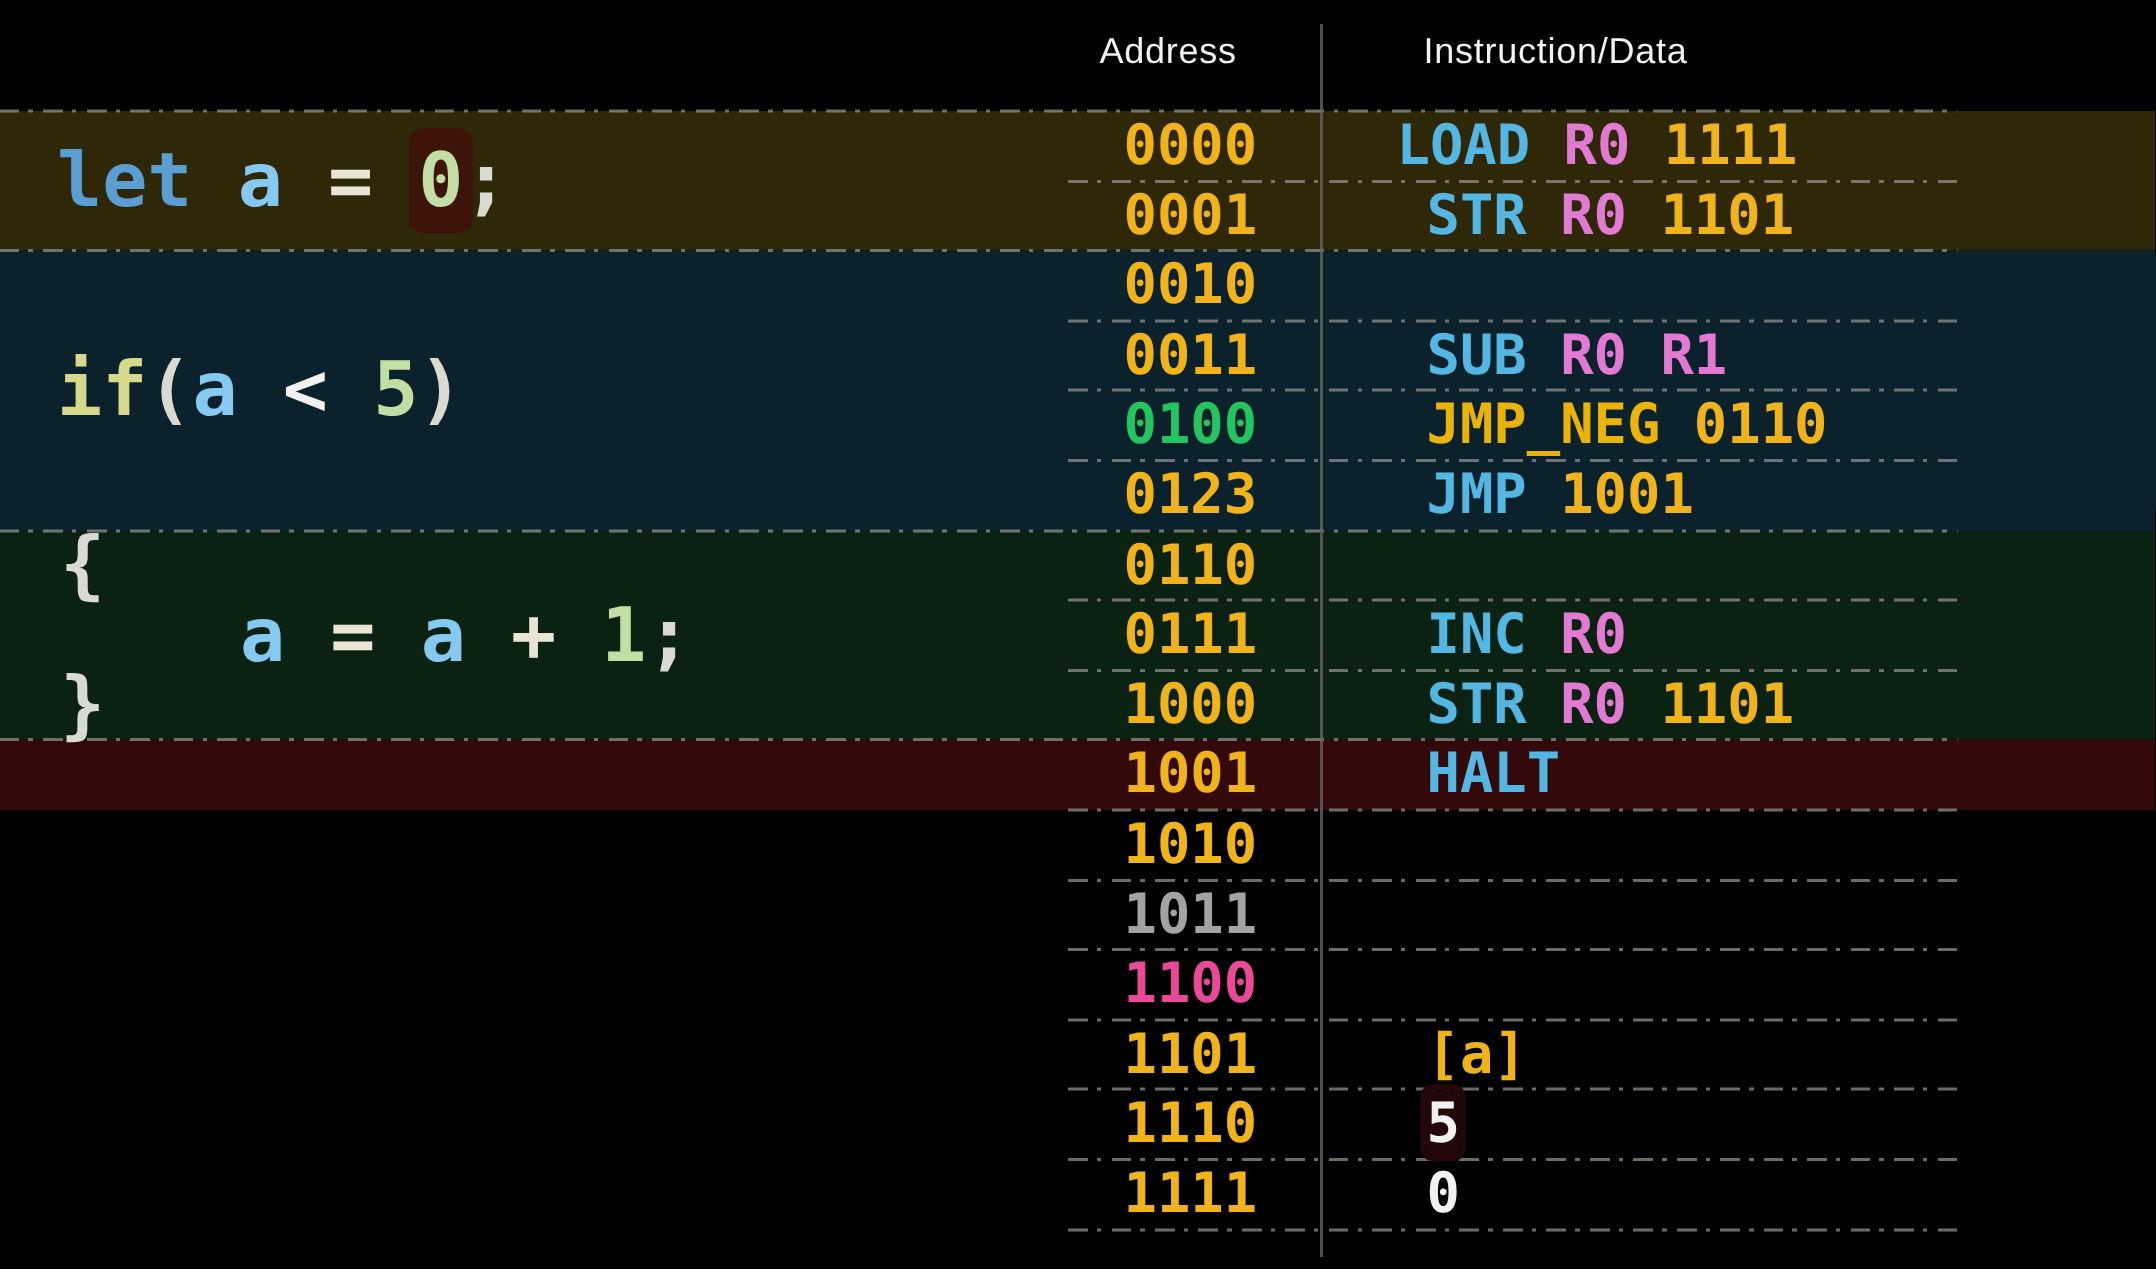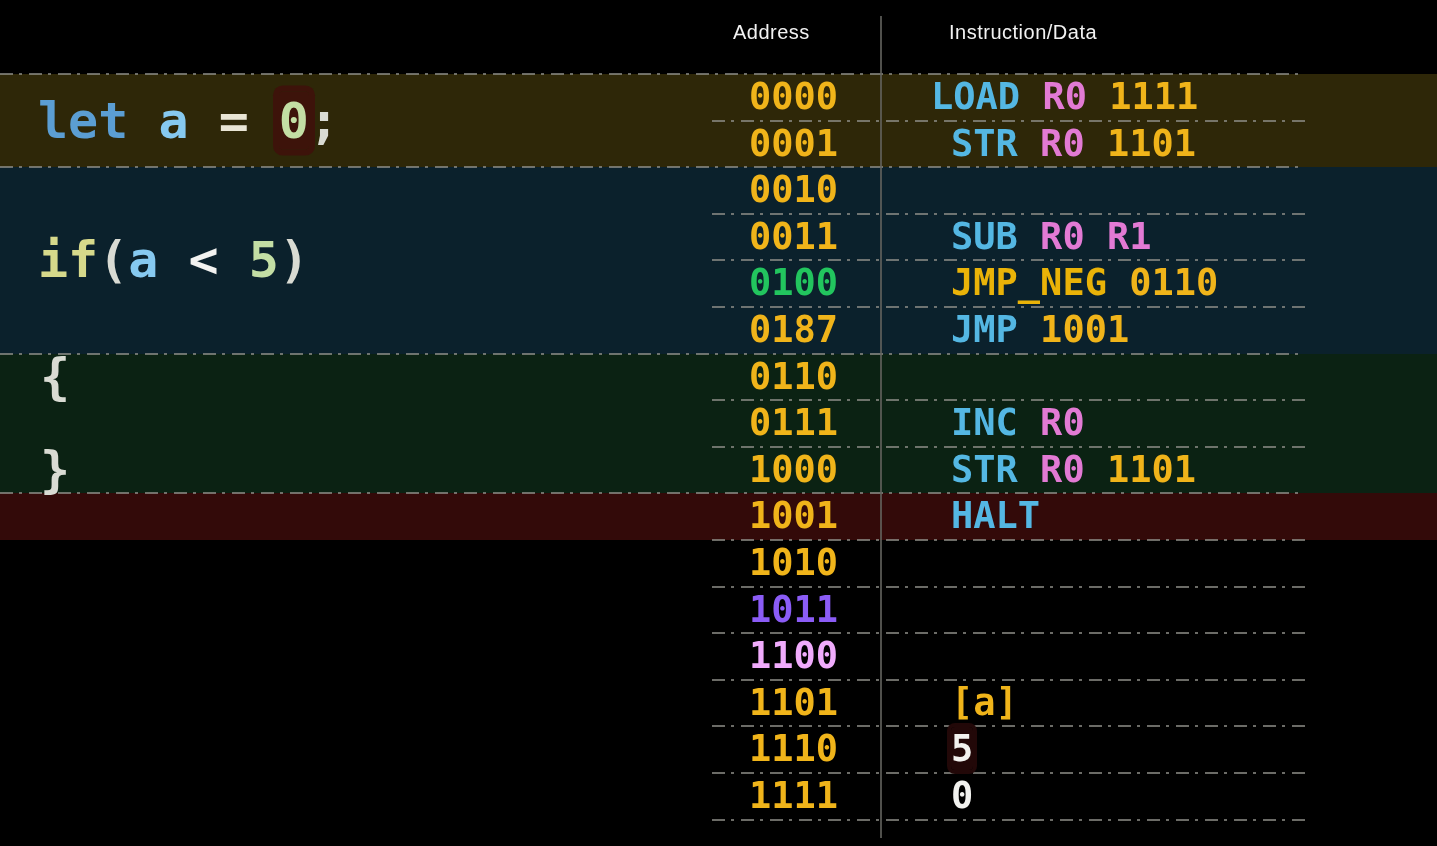--- a/index.html
+++ b/index.html
@@ -9,21 +9,21 @@
     background:#000;
     overflow:hidden;
     font-family:"DejaVu Sans Mono", monospace;
   }
   .band{position:absolute;left:0;width:100%;}
   .sep{position:absolute;height:2px;opacity:.75;}
   .vdiv{position:absolute;width:2px;opacity:.8;}
   .hdr{
     position:absolute;top:21px;
     font-family:"Liberation Sans", sans-serif;
-    font-size:20px;font-weight:normal;letter-spacing:.5px;
+    font-size:24px;font-weight:normal;letter-spacing:.5px;
     white-space:pre;
   }
   .row-addr{
     position:absolute;
     font-size:37px;font-weight:bold;line-height:46.6px;white-space:pre;
   }
   .row-instr{
     position:absolute;
     font-size:37px;font-weight:bold;line-height:46.6px;white-space:pre;
   }
@@ -64,35 +64,36 @@
     <div class="vdiv" style="left: 880px; top: 16px; height: 822px; background: rgb(100, 100, 95);"></div>
     <div class="row-addr" style="left: 749px; top: 74px; color: rgb(240, 180, 26);">0000</div>
     <div class="row-instr" style="left: 931px; top: 74px;"><span style="color: rgb(84, 183, 227);">LOAD </span><span style="color: rgb(226, 122, 212);">R0 </span><span style="color: rgb(240, 180, 26);">1111</span></div>
     <div class="row-addr" style="left: 749px; top: 120.6px; color: rgb(240, 180, 26);">0001</div>
     <div class="row-instr" style="left: 951px; top: 120.6px;"><span style="color: rgb(84, 183, 227);">STR </span><span style="color: rgb(226, 122, 212);">R0 </span><span style="color: rgb(240, 180, 26);">1101</span></div>
     <div class="row-addr" style="left: 749px; top: 167.2px; color: rgb(240, 180, 26);">0010</div>
     <div class="row-addr" style="left: 749px; top: 213.8px; color: rgb(240, 180, 26);">0011</div>
     <div class="row-instr" style="left: 951px; top: 213.8px;"><span style="color: rgb(84, 183, 227);">SUB </span><span style="color: rgb(226, 122, 212);">R0 </span><span style="color: rgb(226, 122, 212);">R1</span></div>
     <div class="row-addr" style="left: 749px; top: 260.4px; color: #22c55e;">0100</div>
     <div class="row-instr" style="left: 951px; top: 260.4px;"><span style="color: #eab308;">JMP_NEG </span><span style="color: rgb(240, 180, 26);">0110</span></div>
-    <div class="row-addr" style="left: 749px; top: 307px; color: rgb(240, 180, 26);">0187</div>
+    <div class="row-addr" style="left: 749px; top: 307px; color: rgb(240, 180, 26);">0123</div>
     <div class="row-instr" style="left: 951px; top: 307px;"><span style="color: rgb(84, 183, 227);">JMP </span><span style="color: rgb(240, 180, 26);">1001</span></div>
     <div class="row-addr" style="left: 749px; top: 353.6px; color: rgb(240, 180, 26);">0110</div>
     <div class="row-addr" style="left: 749px; top: 400.2px; color: rgb(240, 180, 26);">0111</div>
     <div class="row-instr" style="left: 951px; top: 400.2px; text-align: right;"><span style="color: rgb(84, 183, 227);">INC </span><span style="color: rgb(226, 122, 212);">R0</span></div>
     <div class="row-addr" style="left: 749px; top: 446.8px; color: rgb(240, 180, 26);">1000</div>
     <div class="row-instr" style="left: 951px; top: 446.8px;"><span style="color: rgb(84, 183, 227);">STR </span><span style="color: rgb(226, 122, 212);">R0 </span><span style="color: rgb(240, 180, 26);">1101</span></div>
     <div class="row-addr" style="left: 749px; top: 493.4px; color: rgb(240, 180, 26);">1001</div>
     <div class="row-instr" style="left: 951px; top: 493.4px;"><span style="color: rgb(84, 183, 227);">HALT</span></div>
     <div class="row-addr" style="left: 749px; top: 540px; color: rgb(240, 180, 26);">1010</div>
-    <div class="row-addr" style="left: 749px; top: 586.6px; color: #8b5cf6;">1011</div>
-    <div class="row-addr" style="left: 749px; top: 633.2px; color: #f0abfc;">1100</div>
+    <div class="row-addr" style="left: 749px; top: 586.6px; color: #a3a3a3;">1011</div>
+    <div class="row-addr" style="left: 749px; top: 633.2px; color: #ec4899;">1100</div>
     <div class="row-addr" style="left: 749px; top: 679.8px; color: rgb(240, 180, 26);">1101</div>
     <div class="row-instr" style="left: 951px; top: 679.8px;"><span style="color: rgb(240, 180, 26);">[a]</span></div>
     <div class="row-addr" style="left: 749px; top: 726.4px; color: rgb(240, 180, 26);">1110</div>
     <div class="row-instr" style="left: 951px; top: 726.4px;"><span class="hl" style="color: rgb(242, 242, 239); background: rgb(34, 8, 8); box-shadow: rgb(34, 8, 8) 0px 0px 0px 4px;">5</span></div>
     <div class="row-addr" style="left: 749px; top: 773px; color: rgb(240, 180, 26);">1111</div>
     <div class="row-instr" style="left: 951px; top: 773px;"><span style="color: rgb(242, 242, 239);">0</span></div>
     <div class="code-line" style="left: 38px; top: 120.6px;"><span style="color: rgb(91, 158, 211);">let </span><span style="color: rgb(134, 201, 240);">a </span><span style="color: rgb(233, 229, 213);">= </span><span class="hl" style="color: rgb(195, 222, 164); background: rgb(61, 19, 10); box-shadow: rgb(61, 19, 10) 0px 0px 0px 6px;">0</span><span style="color: rgb(217, 219, 211);">;</span></div>
     <div class="code-line" style="left: 38px; top: 260.4px;"><span style="color: rgb(214, 217, 139);">if</span><span style="color: rgb(217, 219, 211);">(</span><span style="color: rgb(134, 201, 240);">a </span><span style="color: rgb(242, 242, 240);">&lt; </span><span style="color: rgb(195, 222, 164);">5</span><span style="color: rgb(217, 219, 211);">)</span></div>
     <div class="code-line" style="left: 40px; top: 376.9px;"><span style="color: rgb(217, 219, 211);">{</span></div>
+    <div class="code-line" style="left: 160px; top: 423.5px;"><span style="color: rgb(134, 201, 240);">a </span><span style="color: rgb(233, 229, 213);">= </span><span style="color: rgb(134, 201, 240);">a </span><span style="color: rgb(233, 229, 213);">+ </span><span style="color: rgb(195, 222, 164);">1</span><span style="color: rgb(217, 219, 211);">;</span></div>
     <div class="code-line" style="left: 40px; top: 470.1px;"><span style="color: rgb(217, 219, 211);">}</span></div>
   </div>
 
 </body></html>

